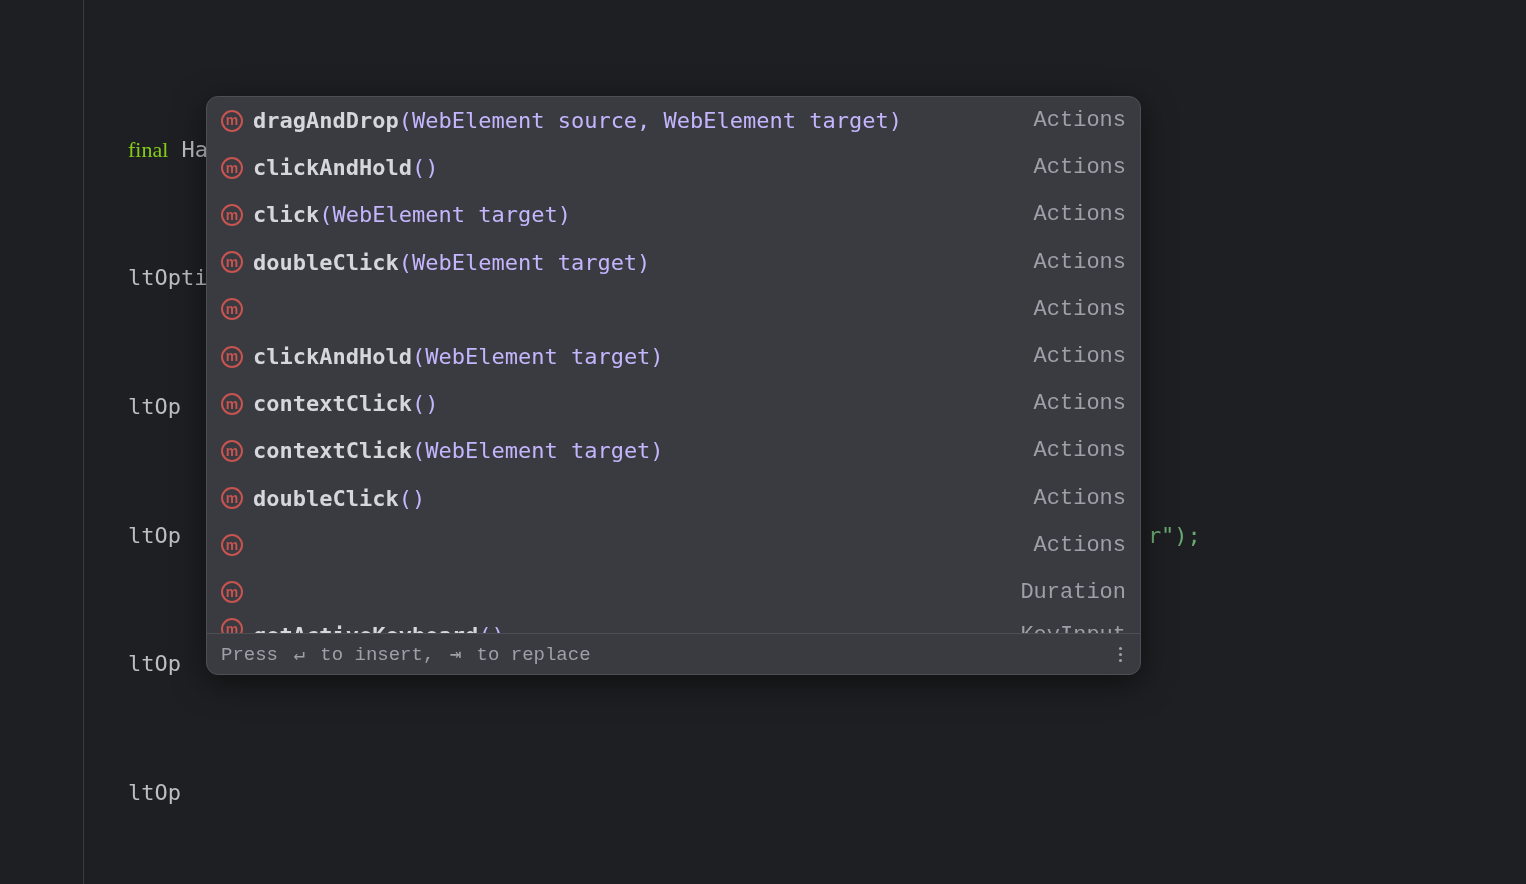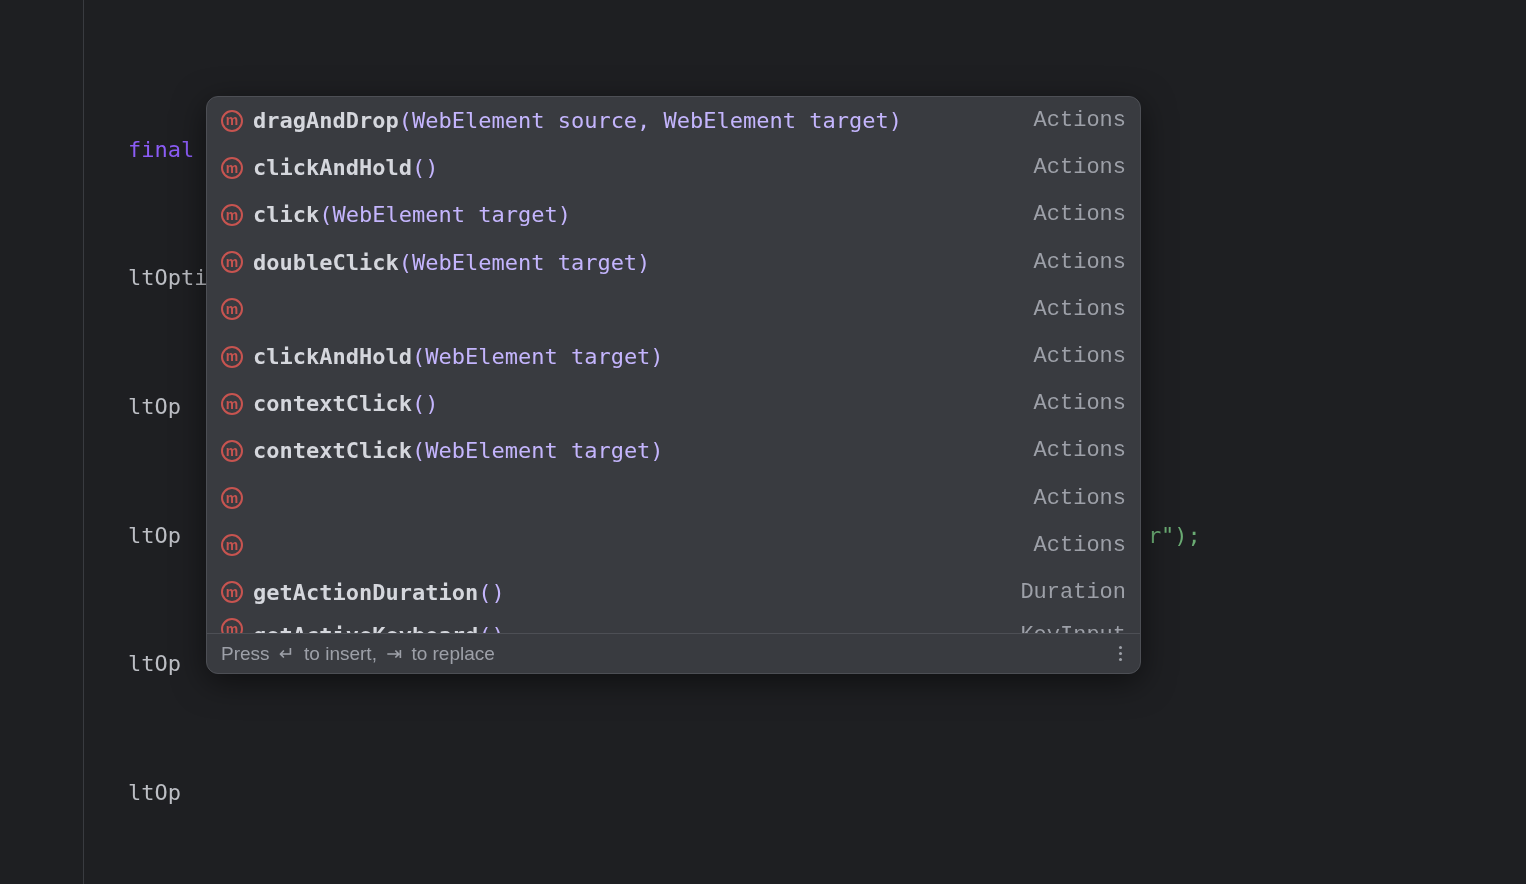--- a/index.html
+++ b/index.html
@@ -21,21 +21,21 @@
     }
     .code-line { position: relative; }
     .guide {
       position: absolute;
       left: 83px;
       top: 0;
       bottom: 0;
       width: 1px;
       background: #393b40;
     }
-    .kw { color: #8b5cf6; }
+    .kw { color: #84cc16; font-family: Liberation Serif, serif; }
     .type { color: #bcbec4; }
     .method { color: #56a8f5; }
     .str { color: #6aab73; }
     .plain { color: #bcbec4; }
     .punc { color: #bcbec4; }
     .generic-hint {
       background: #333538;
       color: #9da0a8;
       padding: 0 4px;
     }
@@ -86,21 +86,21 @@
     }
     .spacer { flex: 1; }
     .ret { color: #9da0a8; margin-left: 10px; font-family: Liberation Mono, monospace; }
     .popup-footer {
       display: flex;
       align-items: flex-end;
       padding: 8px 14px;
       font-size: 19px;
       color: #9da0a8;
       border-top: 1px solid #4d4f55;
-      font-family: Liberation Sans, sans-serif;
+      font-family: Liberation Mono, monospace;
     }
     .kbd-symbol { margin: 0 4px; }
     .more-icon {
       display: flex;
       flex-direction: column;
       gap: 3px;
       margin-left: auto;
       padding: 4px;
     }
     .more-icon span {
@@ -179,31 +179,31 @@
       <span class="ret">Actions</span>
     </div>
     <div class="popup-item">
       <span class="icon-m">m</span>
       <span><span class="method-name">contextClick</span><span class="params">(WebElement target)</span></span>
       <span class="spacer"></span>
       <span class="ret">Actions</span>
     </div>
     <div class="popup-item">
       <span class="icon-m">m</span>
-      <span class="spacer"></span>
-      <span class="ret">Actions</span>
-    </div>
-    <div class="popup-item">
-      <span class="icon-m">m</span>
-      <span class="spacer"></span>
-      <span class="ret">Actions</span>
-    </div>
-    <div class="popup-item">
-      <span class="icon-m">m</span>
-      <span><span class="method-name">getActionDuration</span><span class="params">()</span></span>
+      <span><span class="method-name">doubleClick</span><span class="params">()</span></span>
+      <span class="spacer"></span>
+      <span class="ret">Actions</span>
+    </div>
+    <div class="popup-item">
+      <span class="icon-m">m</span>
+      <span class="spacer"></span>
+      <span class="ret">Actions</span>
+    </div>
+    <div class="popup-item">
+      <span class="icon-m">m</span>
       <span class="spacer"></span>
       <span class="ret">Duration</span>
     </div>
     <div class="popup-item" style="height:32px; overflow:hidden; align-items:flex-start; padding-top:2px;">
       <span class="icon-m">m</span>
       <span><span class="method-name">getActiveKeyboard</span><span class="params">()</span></span>
       <span class="spacer"></span>
       <span class="ret">KeyInput</span>
     </div>
   </div>

